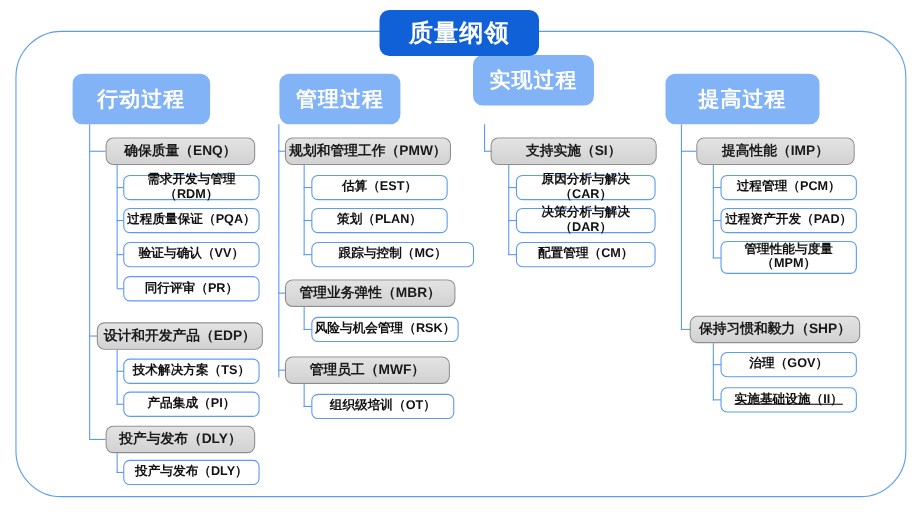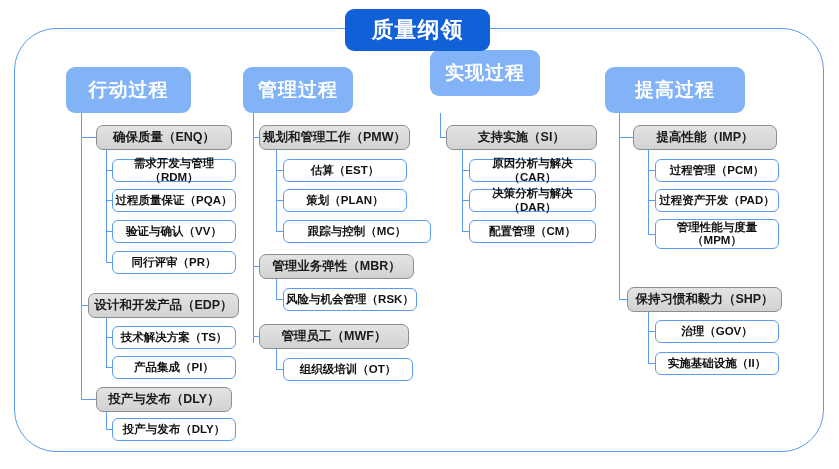--- a/index.html
+++ b/index.html
@@ -99,21 +99,21 @@
   <div class="ln h" style="left:106px;top:367px;width:13px;"></div>
   <div class="leaf" style="left:112px;top:356px;width:124px;">产品集成（PI）</div>
 
   <div class="ln h" style="left:81px;top:399px;width:15px;"></div>
   <div class="grp" style="left:96px;top:387px;width:136px;">投产与发布（DLY）</div>
   <div class="ln v" style="left:106px;top:412px;height:18px;"></div>
 
   <div class="ln h" style="left:106px;top:429px;width:13px;"></div>
   <div class="leaf" style="left:112px;top:418px;width:124px;">投产与发布（DLY）</div>
 
-  <div class="col-head" style="left:243px;top:67px;width:110px;">管理过程</div>
+  <div class="col-head" style="left:254px;top:67px;width:110px;">管理过程</div>
   <div class="ln v" style="left:253px;top:113px;height:230px;"></div>
 
   <div class="ln h" style="left:253px;top:137px;width:12px;"></div>
   <div class="grp" style="left:259px;top:125px;width:151px;">规划和管理工作（PMW）</div>
   <div class="ln v" style="left:276px;top:150px;height:82px;"></div>
 
   <div class="ln h" style="left:276px;top:170px;width:13px;"></div>
   <div class="leaf" style="left:283px;top:159px;width:124px;">估算（EST）</div>
 
   <div class="ln h" style="left:276px;top:200px;width:13px;"></div>
@@ -169,15 +169,15 @@
   <div class="leaf two-line" style="left:655px;top:219px;width:124px;">管理性能与度量<br>（MPM）</div>
 
   <div class="ln h" style="left:619px;top:299px;width:14px;"></div>
   <div class="grp" style="left:627px;top:287px;width:155px;">保持习惯和毅力（SHP）</div>
   <div class="ln v" style="left:648px;top:312px;height:52px;"></div>
 
   <div class="ln h" style="left:648px;top:331px;width:13px;"></div>
   <div class="leaf" style="left:655px;top:320px;width:124px;">治理（GOV）</div>
 
   <div class="ln h" style="left:648px;top:363px;width:13px;"></div>
-  <div class="leaf" style="left:655px;top:352px;width:124px;">实施基础设施（II）</div>
+  <div class="leaf" style="left:655px;top:352px;width:124px;text-decoration:underline;">实施基础设施（II）</div>
 
 </div>
 
 </body></html>

